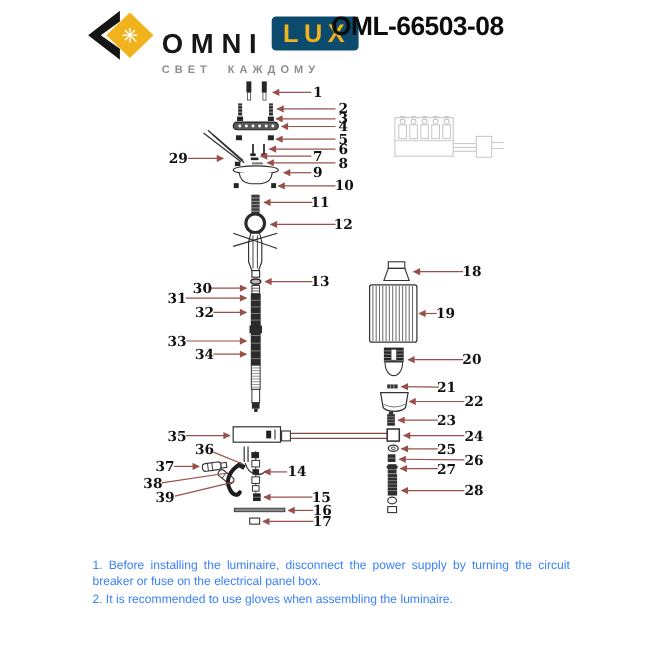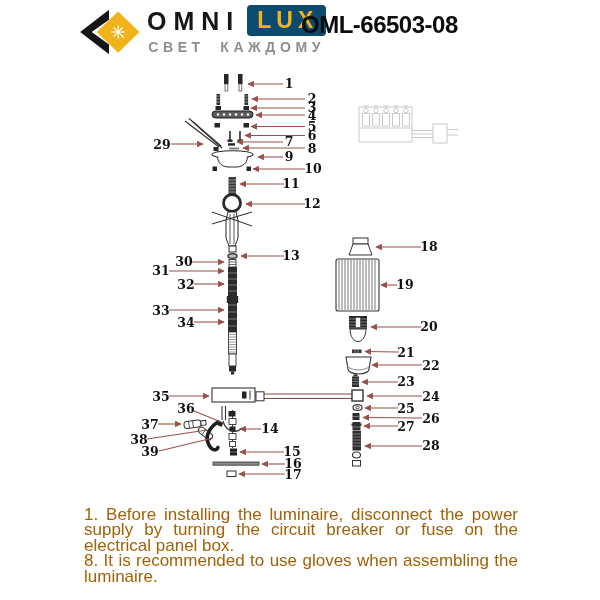--- a/index.html
+++ b/index.html
@@ -3,30 +3,30 @@
 <meta charset="utf-8">
 <style>
   html,body{margin:0;padding:0;background:#fff;}
   .page{position:relative;width:600px;height:600px;background:#ffffff;overflow:hidden;
         font-family:"Liberation Sans",sans-serif;color:#1e1e1e;}
   
   .logo{position:absolute;left:76px;top:5px;display:flex;align-items:flex-start;}
   .logo-mark{display:block;}
   .logo-text{margin-left:5px;}
   .brand-row{display:flex;align-items:center;gap:7px;}
-  .brand-primary{font-size:25px;font-weight:bold;letter-spacing:7px;color:#161616;line-height:30px;}
+  .brand-primary{font-size:25px;font-weight:bold;letter-spacing:7px;color:#161616;line-height:30px;margin-top:20px;}
   .brand-secondary{background:#0c4a6e;color:#f1b31c;font-size:23px;font-weight:bold;
         letter-spacing:5px;padding:2px 8px 3px 10px;border-radius:4px;line-height:26px;}
-  .tagline{margin-top:3px;font-size:14px;font-weight:bold;letter-spacing:4.6px;
-        word-spacing:7px;color:#8e8e8e;text-align:center;}
+  .tagline{margin-top:3px;font-size:10px;font-weight:bold;letter-spacing:4.6px;
+        word-spacing:7px;color:#8e8e8e;}
   .model{position:absolute;left:301px;top:11px;font-size:24px;font-weight:bold;
         letter-spacing:-0.5px;color:#0c0c0c;}
   
-  .instructions{position:absolute;left:84px;top:507px;width:434px;font-size:17px;
-        line-height:15.4px;color:#a16207;}
+  .instructions{position:absolute;left:84px;top:507px;width:434px;font-size:11px;
+        line-height:15.4px;color:#3b82f6;}
   .instructions p{margin:0;text-align:justify;}
   svg.diagram{position:absolute;left:0;top:0;}
   .lbl{font-family:"DejaVu Serif","Liberation Serif",serif;font-weight:bold;font-size:12.5px;fill:#111;}
 </style>
 </head>
 <body>
 
 <div class="page">
 
   <div class="logo">
@@ -405,16 +405,16 @@
       <text class="lbl" x="161" y="400.5">35</text>
       <text class="lbl" x="186" y="413">36</text>
       <text class="lbl" x="150" y="428.5">37</text>
       <text class="lbl" x="139" y="443.5">38</text>
       <text class="lbl" x="150" y="456">39</text>
     </g>
   </svg>
 
   <div class="instructions">
     <p>1. Before installing the luminaire, disconnect the power supply by turning the circuit breaker or fuse on the electrical panel box.</p>
-    <p>8. It is recommended to use gloves when assembling the luminaire.</p>
+    <p>2. It is recommended to use gloves when assembling the luminaire.</p>
   </div>
 
 </div>
 
 </body></html>

